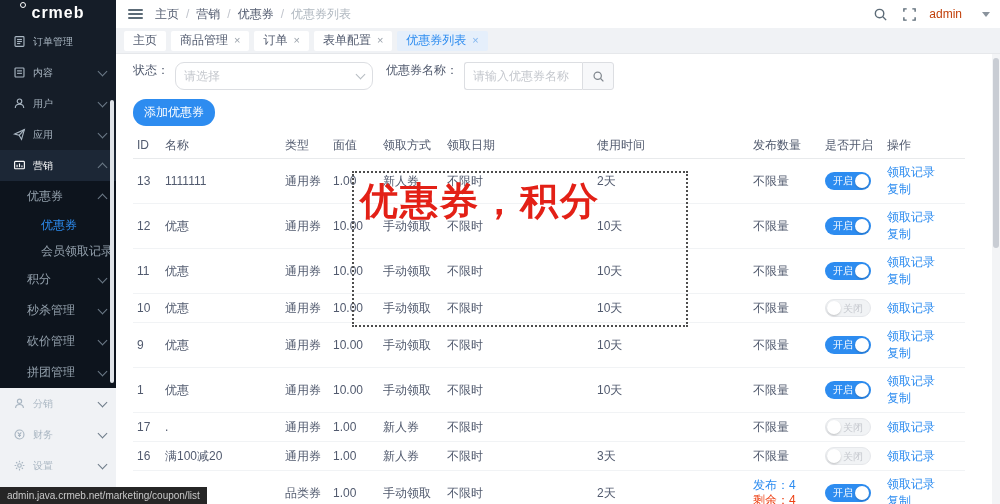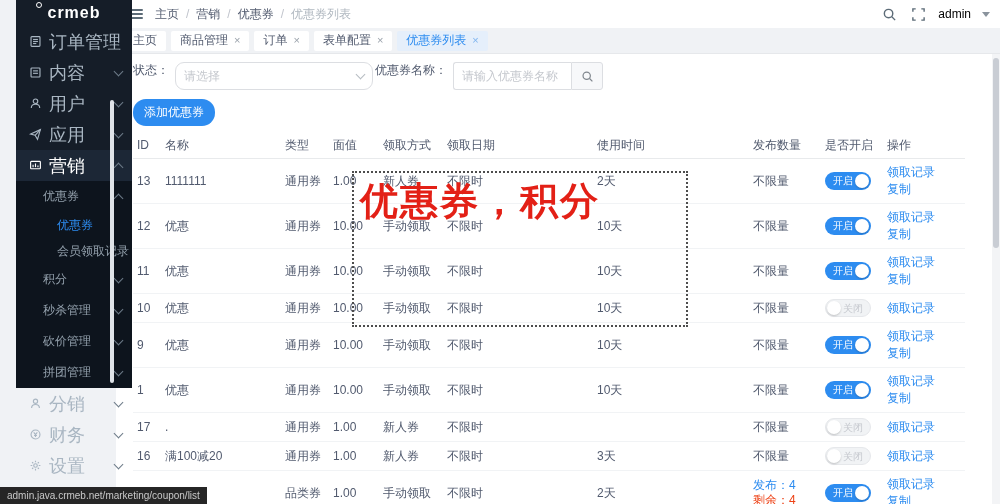--- a/index.html
+++ b/index.html
@@ -1,22 +1,22 @@
 <!DOCTYPE html>
 <html><head>
 <meta charset="utf-8">
 <style>
   html,body{margin:0;padding:0;}
   body{width:1000px;height:504px;overflow:hidden;position:relative;
        font-family:"Liberation Sans","DejaVu Sans",sans-serif;background:#f0f2f5;color:#515a6e;}
   
-  .sidebar{position:absolute;left:16px;top:0;width:116px;height:360px;background:#151d28;z-index:3;}
+  .sidebar{position:absolute;left:0;top:0;width:116px;height:360px;background:#151d28;z-index:3;}
   .logo{height:26px;line-height:26px;text-align:center;color:#fff;font-size:16px;font-weight:bold;letter-spacing:1px;position:relative;}
   .logo .ring{position:absolute;top:2px;margin-left:-11px;width:4px;height:4px;border:1px solid #fff;border-radius:50%;}
-  .m-item{display:flex;align-items:center;color:#a9b6c2;font-size:18px;height:31px;padding:0 10px 0 13px;cursor:pointer;}
+  .m-item{display:flex;align-items:center;color:#a9b6c2;font-size:10px;height:31px;padding:0 10px 0 13px;cursor:pointer;}
   .m-item .lbl{flex:0 0 auto;}
   .m-item .sp{flex:1;}
   .m-item.l2{padding-left:27px;font-size:12px;color:#93a0ac;}
   .m-item.l3{padding-left:41px;height:26px;font-size:12px;color:#93a0ac;}
   .m-item.open-parent{background:#1c2736;color:#fff;}
   .m-item.active{color:#2d8cf0;}
   .submenu{background:#0d141d;}
   .micon{width:13px;height:13px;margin-right:7px;display:inline-block;}
   .micon svg{width:13px;height:13px;display:block;stroke:#a9b6c2;fill:none;stroke-width:1.4;}
   .open-parent .micon svg{stroke:#fff;}
@@ -28,35 +28,35 @@
   
   .topbar{position:absolute;left:116px;top:0;right:0;height:28px;background:#fff;display:flex;align-items:center;padding:0 10px;box-sizing:border-box;z-index:2;}
   .burger{width:15px;margin:0 12px 0 2px;cursor:pointer;}
   .burger i{display:block;height:2px;background:#5c6b77;margin:2px 0;border-radius:1px;}
   .crumbs{display:flex;align-items:center;font-size:12px;color:#515a6e;gap:7px;}
   .crumbs .sep{color:#c0c4cc;}
   .crumbs .last{color:#b0b8c0;}
   .top-sp{flex:1;}
   .tool-ic{width:15px;height:15px;margin-left:14px;cursor:pointer;}
   .tool-ic svg{width:15px;height:15px;display:block;stroke:#5c6b77;fill:none;stroke-width:1.5;}
-  .userbox{display:flex;align-items:center;margin-left:12px;font-size:12px;color:#000000;cursor:pointer;gap:11px;}
+  .userbox{display:flex;align-items:center;margin-left:12px;font-size:12px;color:#c2410c;cursor:pointer;gap:20px;}
   .caret{width:0;height:0;border-left:4px solid transparent;border-right:4px solid transparent;border-top:5px solid #8a939d;}
   
   .tabbar{position:absolute;left:116px;top:28px;right:0;height:26px;background:#f0f2f5;border-bottom:1px solid #e6e8eb;display:flex;align-items:center;padding-left:8px;gap:5px;z-index:2;box-sizing:border-box;}
   .tab{background:#fff;height:20px;display:flex;align-items:center;padding:0 9px;font-size:12px;color:#515a6e;border-radius:2px;cursor:pointer;gap:6px;}
   .tab .x{font-size:11px;color:#9aa2ab;line-height:1;}
   .tab.active{background:#e5effb;color:#2d8cf0;}
   .tab.active .x{color:#7fb4ef;}
   
   .content{position:absolute;left:116px;top:54px;right:0;bottom:0;background:#fff;z-index:1;}
   .filters{display:flex;align-items:flex-start;padding:8px 0 0 17px;font-size:12px;}
   .f-label{color:#515a6e;margin-right:6px;}
   .select{width:198px;height:28px;border:1px solid #dcdee2;border-radius:9px;display:flex;align-items:center;padding:0 8px;color:#c5c8ce;box-sizing:border-box;justify-content:space-between;background:#fff;cursor:pointer;}
   .sel-caret{width:6px;height:6px;border-right:1px solid #b6bcc2;border-bottom:1px solid #b6bcc2;transform:rotate(45deg);margin-top:-3px;}
-  .name-label{margin-left:2px;}
+  .name-label{margin-left:13px;}
   .inputgrp{display:flex;height:28px;box-sizing:border-box;}
   .inputgrp input{width:118px;height:28px;border:1px solid #dcdee2;border-right:none;border-radius:3px 0 0 3px;padding:0 8px;font-size:12px;color:#515a6e;outline:none;box-sizing:border-box;}
   .inputgrp input::placeholder{color:#c5c8ce;}
   .search-btn{width:32px;height:28px;border:1px solid #dcdee2;border-radius:0 3px 3px 0;background:#f7f8fa;display:flex;align-items:center;justify-content:center;cursor:pointer;box-sizing:border-box;}
   .search-btn svg{width:13px;height:13px;stroke:#80878e;fill:none;stroke-width:1.5;}
   .add-btn{margin:9px 0 0 17px;display:inline-block;background:#2d8cf0;color:#fff;font-size:12px;height:27px;line-height:27px;padding:0 11px;border-radius:13px;cursor:pointer;}
   
   table{border-collapse:collapse;margin:6px 0 0 17px;table-layout:fixed;width:832px;font-size:12px;}
   th{font-weight:normal;color:#515a6e;text-align:left;padding:4px 4px;border-bottom:1px solid #e8eaec;height:18px;}
   td{color:#515a6e;padding:5px 4px;border-bottom:1px solid #f1f3f5;height:16px;vertical-align:middle;}

